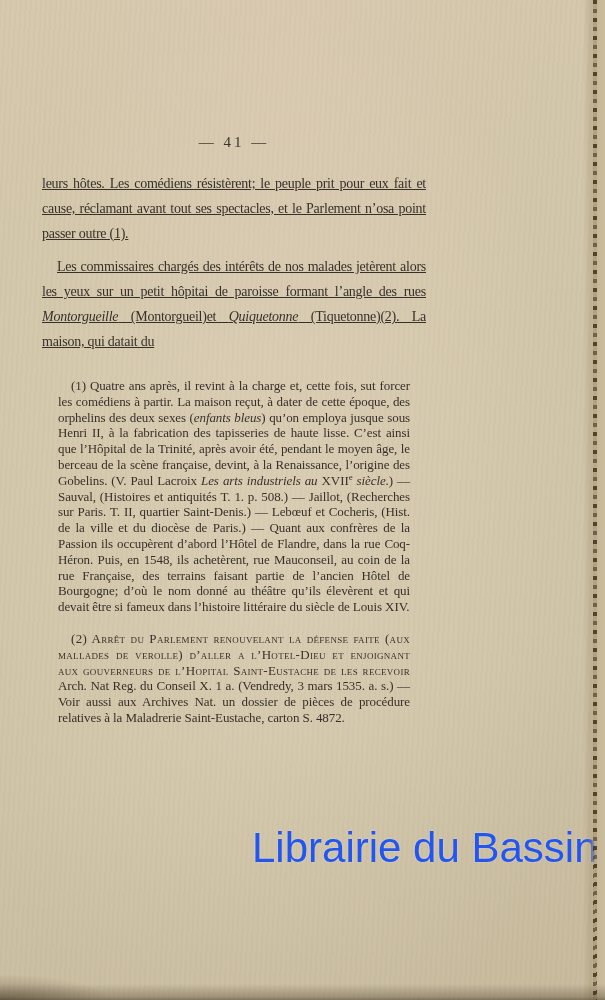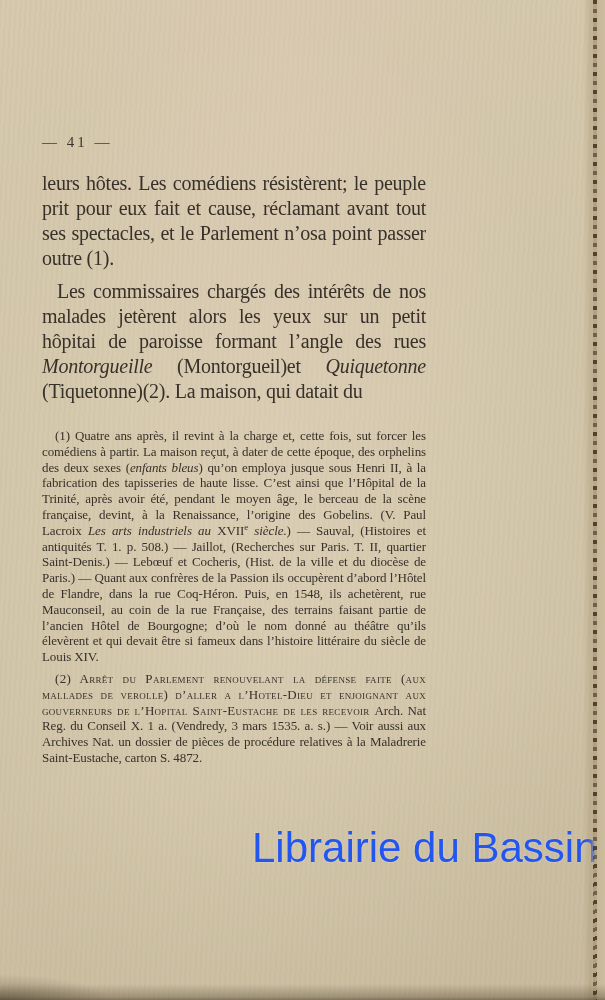--- a/index.html
+++ b/index.html
@@ -34,39 +34,40 @@
     background: linear-gradient(180deg, rgba(60,45,25,0) 0%, rgba(60,45,25,0.30) 80%, rgba(40,28,14,0.45) 100%);
   }
   .corner-shadow {
     position: absolute; left: 0; bottom: 0; width: 110px; height: 26px;
     background: radial-gradient(ellipse at 0% 100%, rgba(45,32,16,0.38), rgba(45,32,16,0) 70%);
   }
   .content {
     position: absolute; left: 42px; top: 134px; width: 384px;
   }
   .page-number {
-    text-align: left;
+    text-align: center;
     font-size: 15px;
     letter-spacing: 3px;
     color: #3c352d;
     margin: 0 0 20px 0;
   }
   .body-text p {
     margin: 0;
-    font-size: 20px;
+    font-size: 14px;
     line-height: 25px;
     letter-spacing: -0.25px;
     text-align: justify;
+    text-decoration: underline;
   }
   .body-text p + p { margin-top: 8px; text-indent: 15px; }
   .footnotes {
     margin-top: 24px;
   }
   .footnotes p {
-    margin: 0;
+    margin: 16px;
     font-size: 13px;
     line-height: 15.8px;
     letter-spacing: -0.1px;
     text-align: justify;
     text-indent: 13px;
   }
   .footnotes p + p { margin-top: 6px; }
   .sc { font-variant: small-caps; letter-spacing: 0.3px; }
   sup { font-size: 9px; line-height: 0; }
   .watermark {

